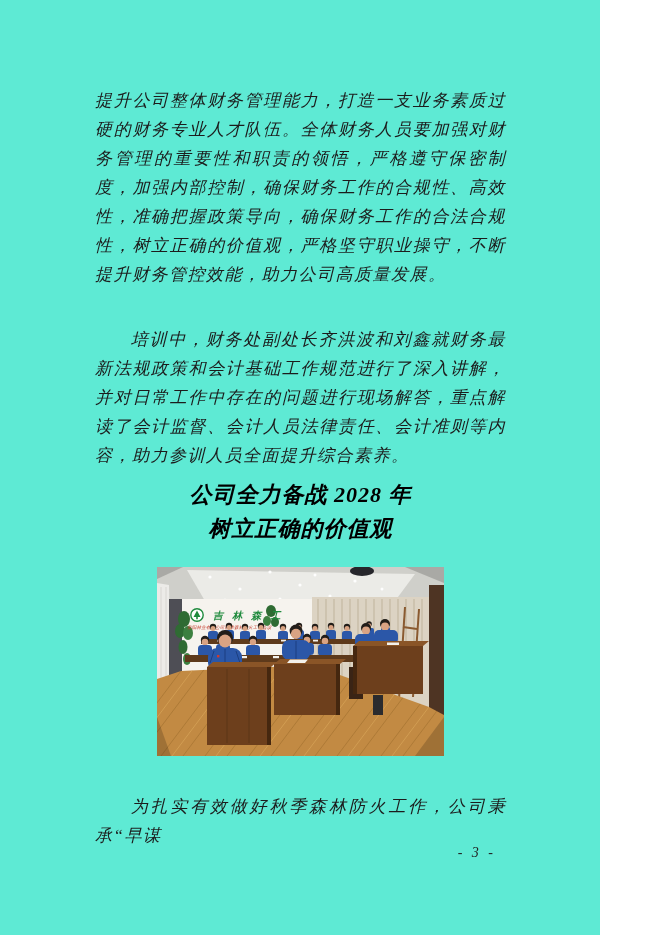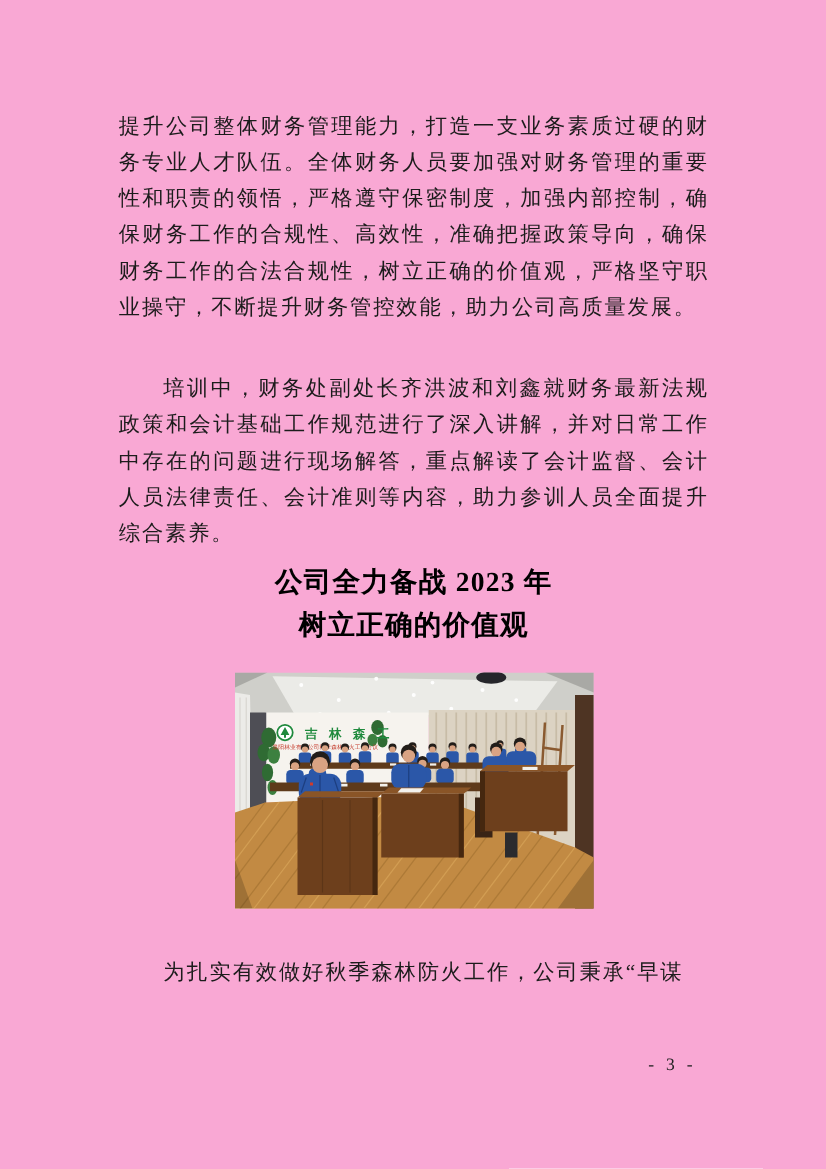--- a/index.html
+++ b/index.html
@@ -1,22 +1,23 @@
 <!DOCTYPE html>
 <html style="--wall: #f6f3ee; --floor: #c28a43; --floor_dark: #9c6d2e; --floor_light: #dcaa5e; --uniform: #2b57a8; --uniform_dark: #1d3f80; --desk: #6d3f1c; --desk_top: #8a5527; --banner_green: #1f8a3d; --banner_red: #c43a2a; --curtain: #dcd3c3; --curtain_stripe: #c3b7a0; --curtain_dark: #4e3423; --panel_dark: #4e4e55; --plant: #2f6b33; --skin: #d9a383; --hair: #221d19; --chair: #2b2b2e;"><head>
 <meta charset="utf-8">
 <style>
   html,body{margin:0;padding:0;background:#fff;}
   .page{
     position:relative;
-    width:661px;height:935px;
-    background:#f9a8d4;
+    width:600px;height:935px;
+    background:#5eead4;
     font-family:"Liberation Serif","DejaVu Serif",serif;
     color:#1c1c1c;
     overflow:hidden;
+    font-style:italic;
   }
   .content{padding:86px 94px 0 95px;}
   .para{
     margin:0;
     font-size:17px;
     line-height:29px;
     letter-spacing:1.5px;
     text-align:justify;
     color:#1c1c1c;
   }
@@ -91,21 +92,21 @@
 </head>
 <body>
 
 <div class="page">
   <div class="content">
 
     <p class="para">提升公司整体财务管理能力，打造一支业务素质过硬的财务专业人才队伍。全体财务人员要加强对财务管理的重要性和职责的领悟，严格遵守保密制度，加强内部控制，确保财务工作的合规性、高效性，准确把握政策导向，确保财务工作的合法合规性，树立正确的价值观，严格坚守职业操守，不断提升财务管控效能，助力公司高质量发展。</p>
     <p class="para indent">培训中，财务处副处长齐洪波和刘鑫就财务最新法规政策和会计基础工作规范进行了深入讲解，并对日常工作中存在的问题进行现场解答，重点解读了会计监督、会计人员法律责任、会计准则等内容，助力参训人员全面提升综合素养。</p>
 
     <h2 class="article-title">
-      <span>公司全力备战 2023 年</span><br>
+      <span>公司全力备战 2028 年</span><br>
       <span>树立正确的价值观</span>
     </h2>
 
     <figure class="photo-figure">
       <svg viewBox="0 0 287 189" xmlns="http://www.w3.org/2000/svg">
 
         <g>
           <rect class="ceil-base" x="0" y="0" width="287" height="36"></rect>
           <polygon class="ceil-bright" points="30,3 258,7 238,34 48,34"></polygon>
           <polygon class="ceil-shadow" points="248,0 287,0 287,16"></polygon>

